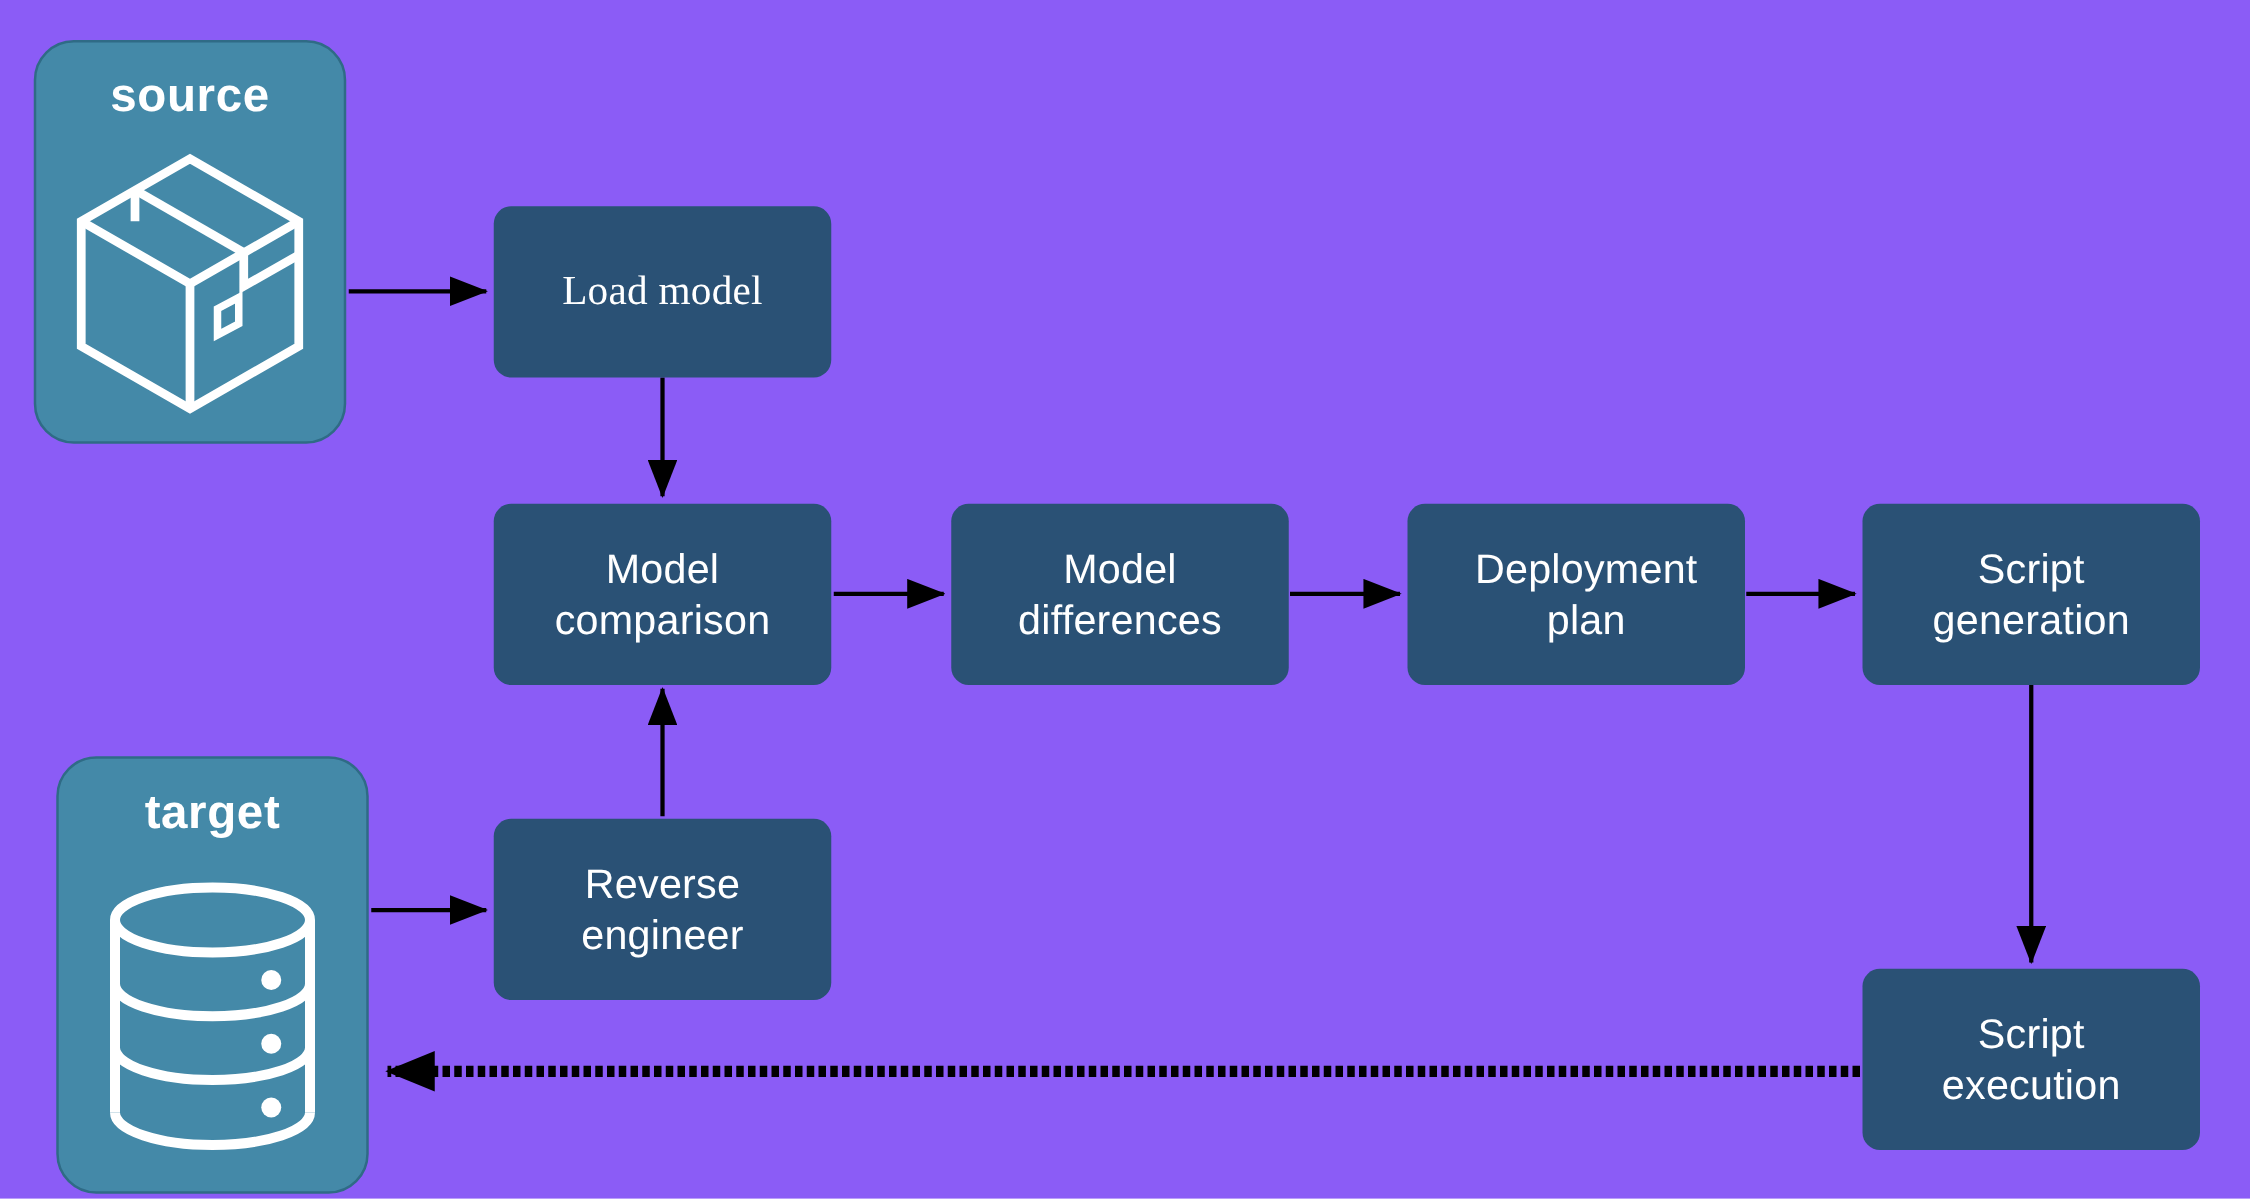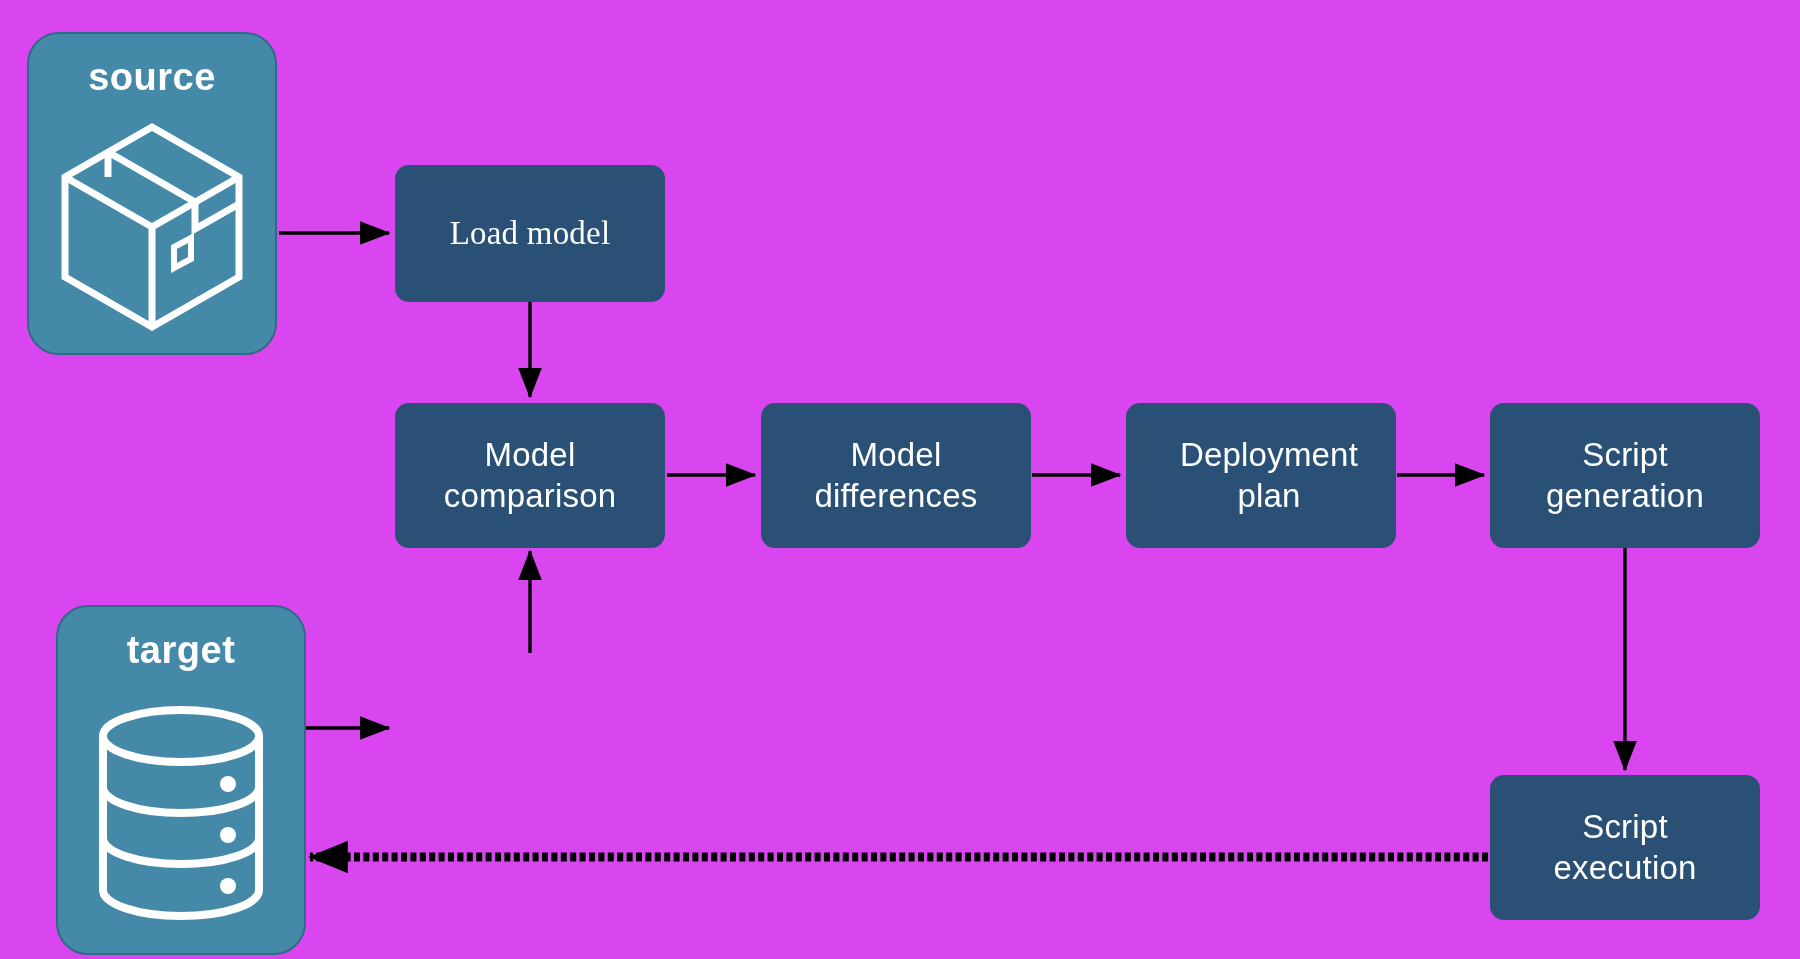--- a/index.html
+++ b/index.html
@@ -7,21 +7,21 @@
     padding: 0;
     background: #ffffff;
   }
   body {
     font-family: "Liberation Sans", sans-serif;
   }
   #canvas {
     position: relative;
     width: 1800px;
     height: 959px;
-    background: #d946ef;
+    background: #8b5cf6;
     overflow: hidden;
   }
   .svg-layer {
     position: absolute;
     left: 0;
     top: 0;
     width: 1800px;
     height: 959px;
   }
   .node {
@@ -110,21 +110,21 @@
           <path d="M95 108 L95 208"></path>
           <path d="M51 33 L138 83"></path>
           <path d="M138 83 L138 110 L182 85"></path>
           <path d="M51 33 L51 58"></path>
         </g>
         <path d="M117 128 L134 119 L134 140 L117 149 Z" fill="none" stroke="#ffffff" stroke-width="6"></path>
       </svg>
     </div>
   </div>
 
-  <div class="node node-endpoint" style="left:56px; top:605px; width:250px; height:350px;">
+  <div class="node node-endpoint" style="left:45px; top:605px; width:250px; height:350px;">
     <div class="endpoint-label">target</div>
     <div class="endpoint-icon">
       <svg width="180" height="218" viewBox="0 0 180 218" xmlns="http://www.w3.org/2000/svg">
         <g fill="none" stroke="#ffffff" stroke-width="8">
           <ellipse cx="90" cy="32" rx="78" ry="26"></ellipse>
           <path d="M12 32 L12 186"></path>
           <path d="M168 32 L168 186"></path>
           <path d="M12 186 A78 26 0 0 0 168 186"></path>
           <path d="M12 83 A78 26 0 0 0 168 83"></path>
           <path d="M12 134 A78 26 0 0 0 168 134"></path>
@@ -153,19 +153,23 @@
   <div class="node node-process" style="left:1126px; top:403px; width:270px; height:145px;padding-left:16px;">
     <span class="node-label">Deployment
 plan</span>
   </div>
 
   <div class="node node-process" style="left:1490px; top:403px; width:270px; height:145px;">
     <span class="node-label">Script
 generation</span>
   </div>
 
+  <div class="node node-process" style="left:395px; top:655px; width:270px; height:145px;">
+    <span class="node-label">Reverse
+engineer</span>
+  </div>
 
   <div class="node node-process" style="left:1490px; top:775px; width:270px; height:145px;">
     <span class="node-label">Script
 execution</span>
   </div>
 
 </div>
 
 </body></html>

